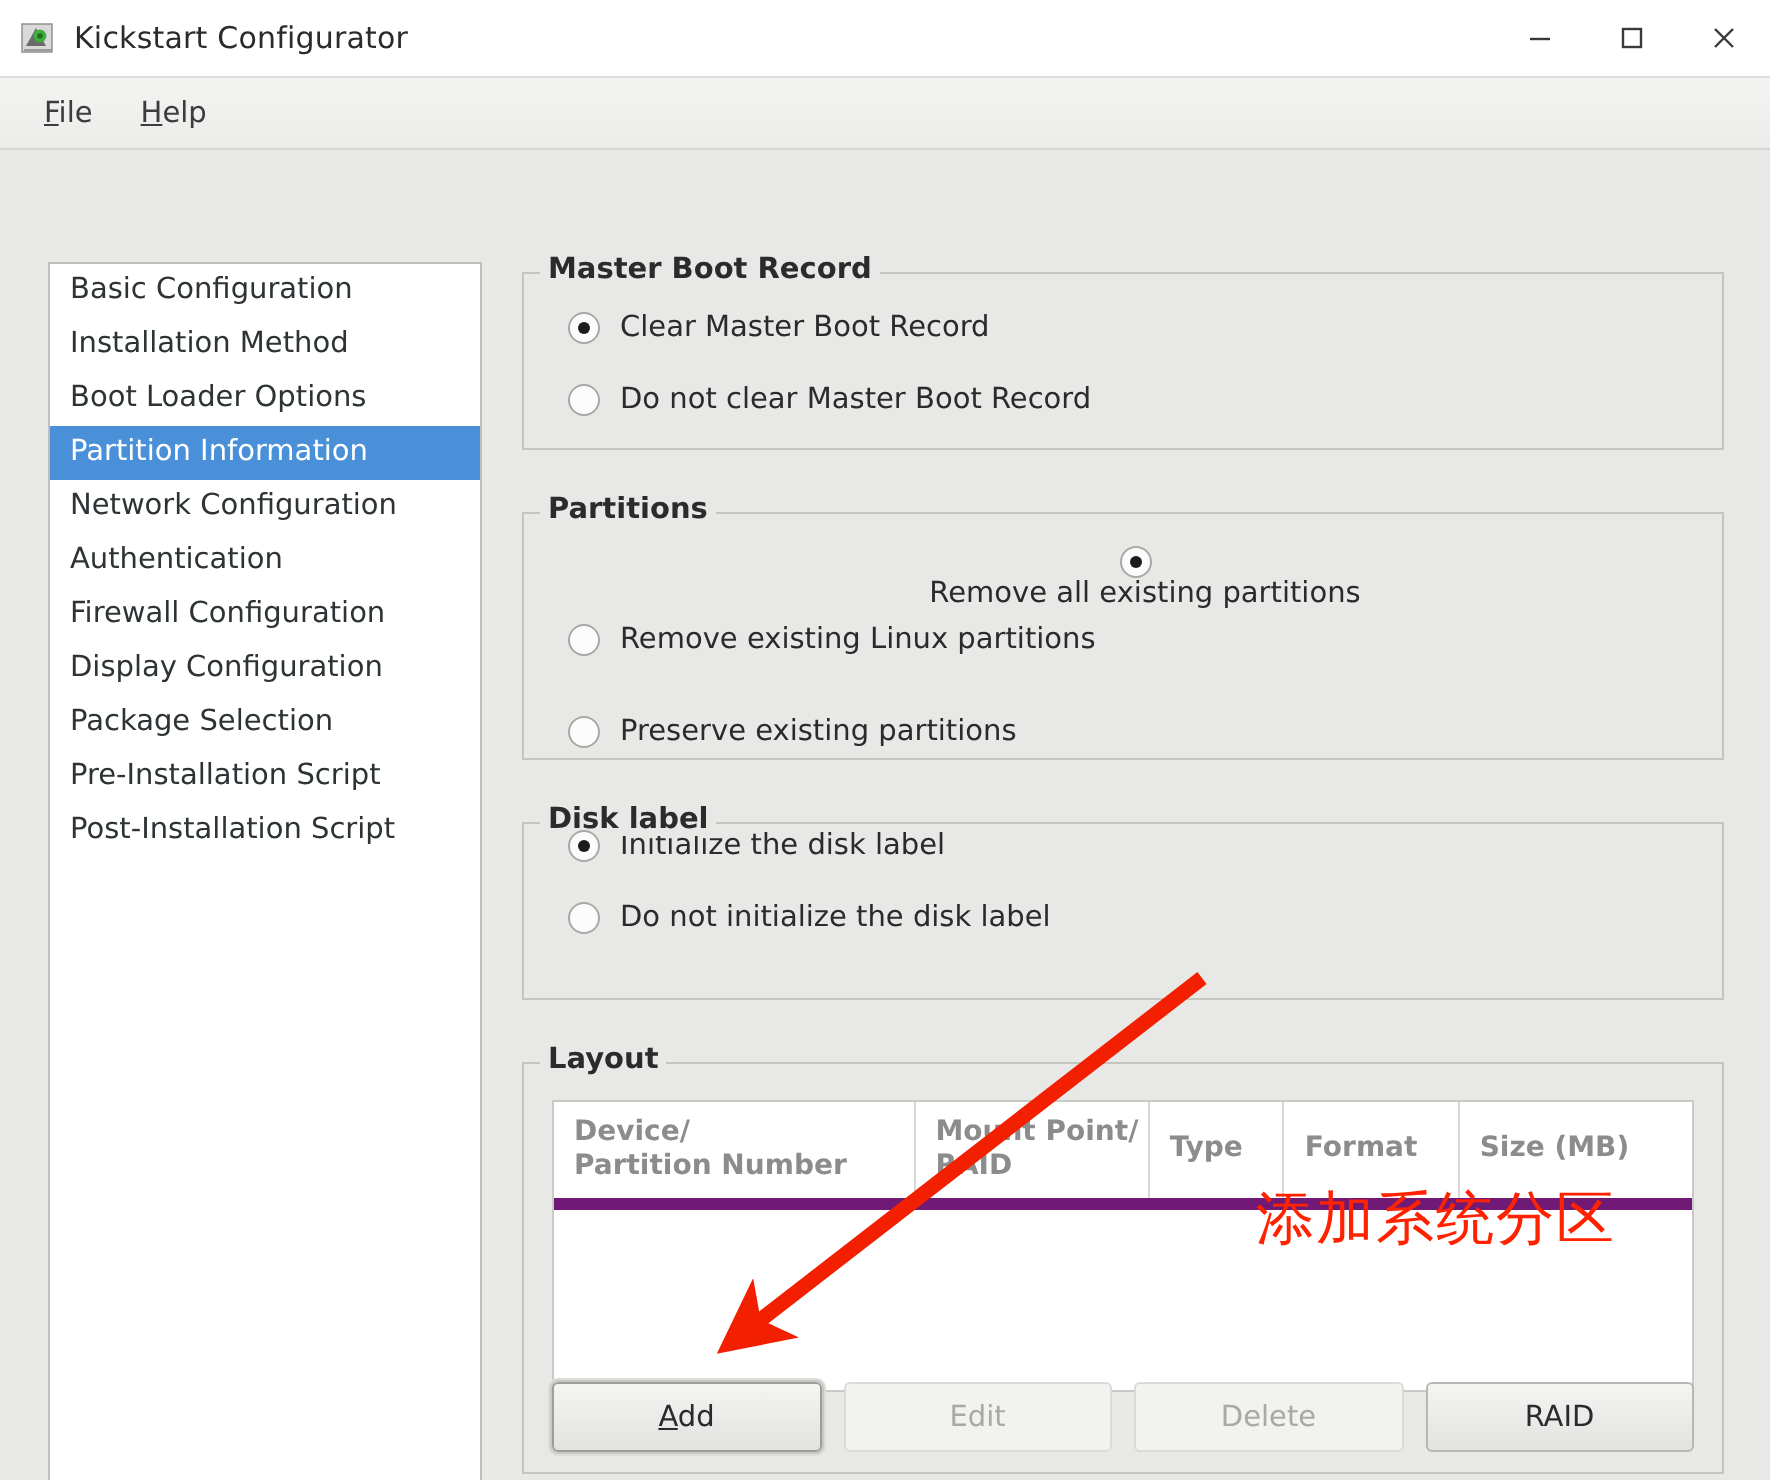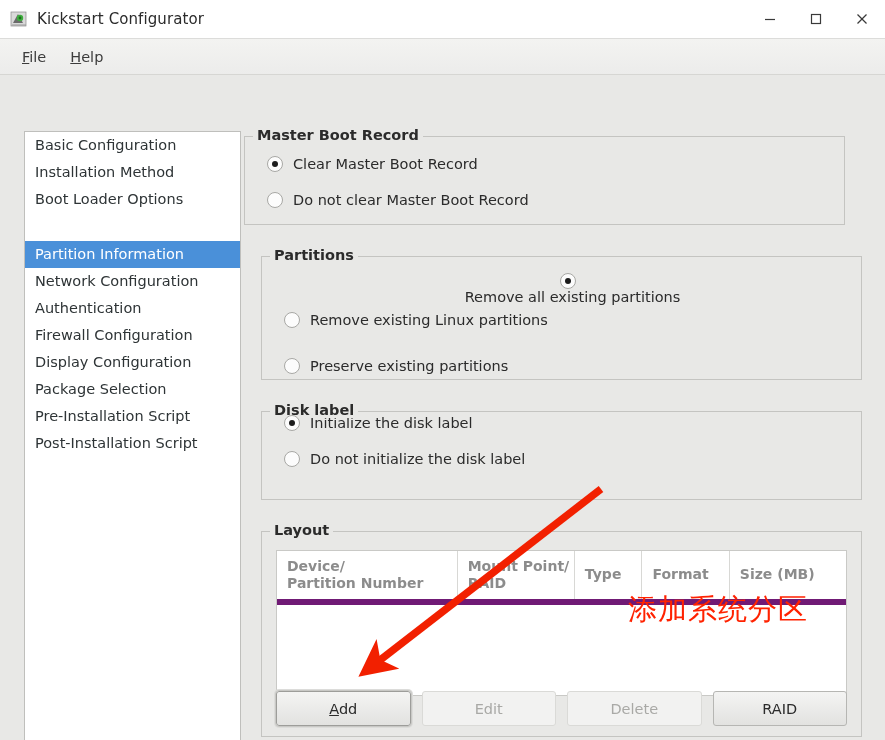--- a/index.html
+++ b/index.html
@@ -98,21 +98,20 @@
     height: 27px;
     line-height: 27px;
     padding-left: 10px;
     font-size: 14.5px;
     color: #2e3436;
     white-space: nowrap;
   }
   .side-item.selected {
     background: #4a90d9;
     color: #ffffff;
-    margin-top: 28px;
   }
 
   
   .group {
     position: absolute;
     border: 1px solid #c4c4c1;
     box-sizing: border-box;
     background: #e8e8e6;
   }
   .group > .gtitle {
@@ -291,21 +290,21 @@
     <div class="side-item selected">Partition Information</div>
     <div class="side-item">Network Configuration</div>
     <div class="side-item">Authentication</div>
     <div class="side-item">Firewall Configuration</div>
     <div class="side-item">Display Configuration</div>
     <div class="side-item">Package Selection</div>
     <div class="side-item">Pre-Installation Script</div>
     <div class="side-item">Post-Installation Script</div>
   </div>
 
-  <div class="group" style="left:244px; top:61px; width:601px; height:89px;">
+  <div class="group" style="left:261px; top:61px; width:601px; height:89px;">
     <span class="gtitle">Master Boot Record</span>
     <div class="radio-row" style="margin-top:16px;">
       <span class="radio on"></span>
       <span class="radio-label">Clear Master Boot Record</span>
     </div>
     <div class="radio-row" style="margin-top:14px;">
       <span class="radio"></span>
       <span class="radio-label">Do not clear Master Boot Record</span>
     </div>
   </div>

